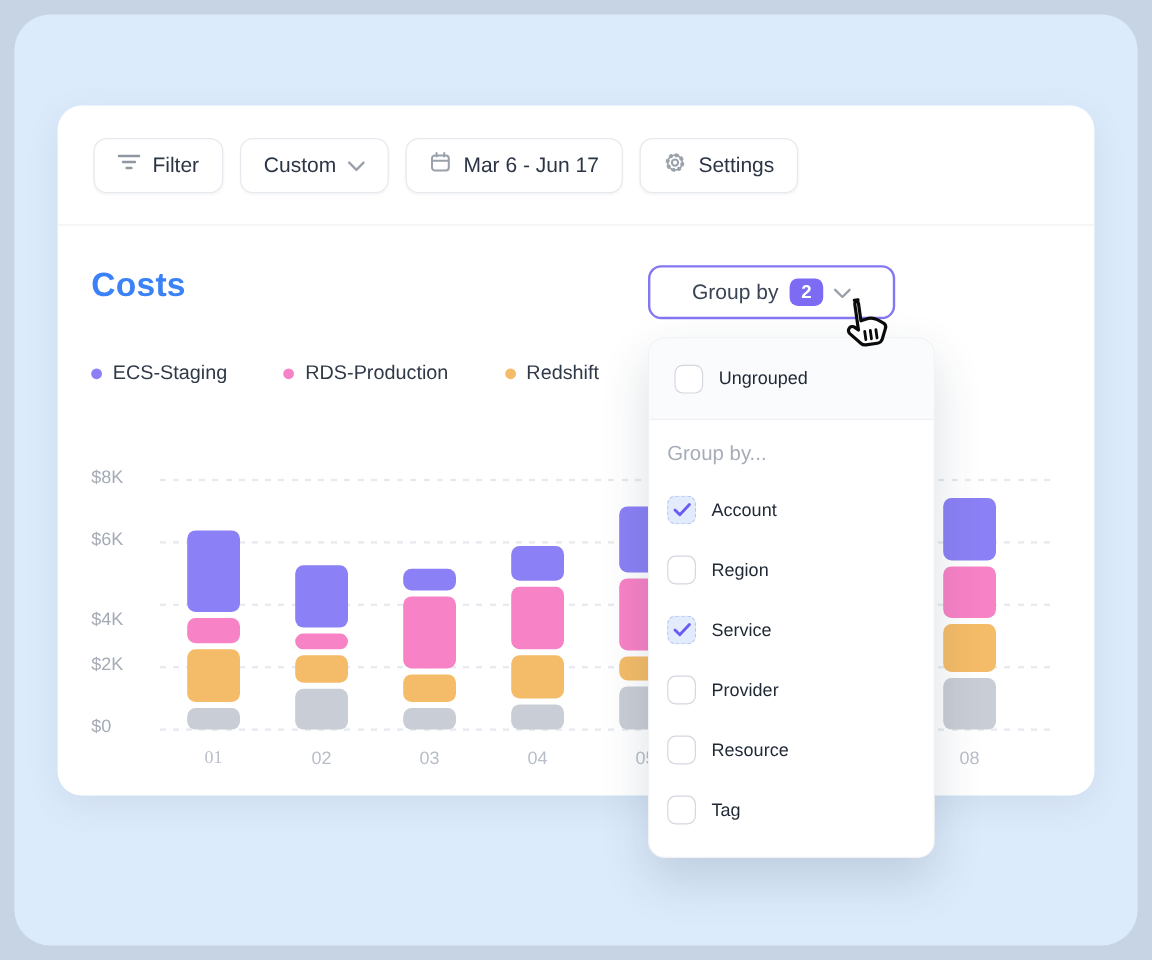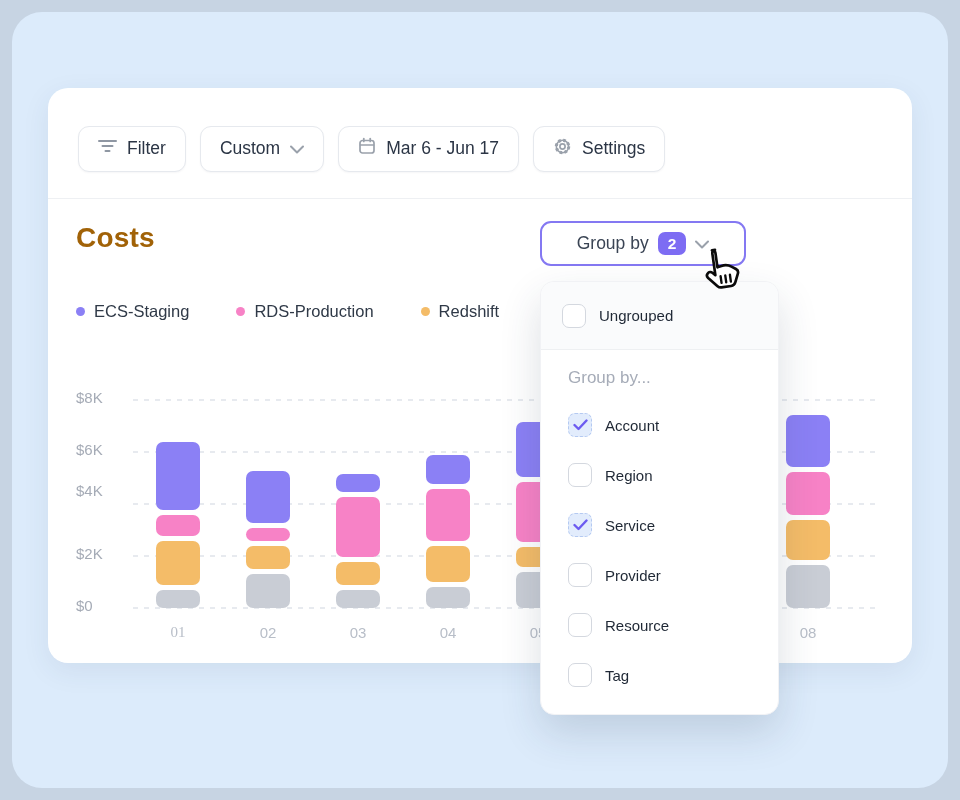--- a/index.html
+++ b/index.html
@@ -10,31 +10,31 @@
               background:#dcebfb; border-radius:30px; }
 
   
   .card { position:absolute; left:48px; top:88px; width:864px; height:575px;
           background:#ffffff; border-radius:20px;
           box-shadow:0 8px 28px rgba(45,65,95,.08); }
 
   
   .toolbar { position:absolute; left:0; top:0; width:100%; height:100px;
              display:flex; align-items:center; gap:14px; padding:0 30px;
-             border-bottom:1px solid #eef0f3;margin-top:11px; }
+             border-bottom:1px solid #eef0f3; }
   .btn { display:inline-flex; align-items:center; gap:10px; height:46px;
          padding:0 19px; background:#fff; border:1px solid #e6e9ee;
          border-radius:11px; font-size:17.5px; color:#2b3545; font-weight:500;
          box-shadow:0 1px 2px rgba(20,30,50,.04); cursor:pointer; white-space:nowrap; }
   .btn svg { flex:none; }
   .icon-gray { color:#8f97a3; }
 
   
   .page-title { position:absolute; left:28px; top:134px; font-size:28px;
-                font-weight:700; color:#a16207; letter-spacing:.2px; }
+                font-weight:700; color:#3b82f6; letter-spacing:.2px; }
   .groupby-btn { position:absolute; left:492px; top:133px; width:206px; height:45px;
                  display:flex; align-items:center; justify-content:center; gap:9px;
                  background:#fff; border:2px solid #8478f2; border-radius:11px;
                  font-size:17.5px; color:#3a4454; cursor:pointer; }
   .badge { display:inline-block; background:#7d6cf3; color:#fff; font-size:15.5px;
            font-weight:600; border-radius:7px; padding:4px 10px; line-height:1; }
   .weekly-btn { position:absolute; left:698px; top:133px; width:137px; height:45px;
                 display:flex; align-items:center; justify-content:center; gap:11px;
                 background:#fff; border:1px solid #e9ecf0; border-radius:11px;
                 font-size:17.5px; color:#333c49; cursor:pointer;
@@ -57,21 +57,21 @@
   .seg { width:44px; border-radius:7px; }
   .xtick { position:absolute; width:60px; text-align:center; font-size:15px;
            color:#b8bec8; top:266px; }
 
   
   .dropdown { position:absolute; left:540px; top:281px; width:239px; z-index:50;
               background:#fff; border:1px solid #f1f2f5; border-radius:14px;
               box-shadow:0 18px 40px rgba(40,55,80,.16); overflow:hidden; }
   .dd-top { background:#fafbfc; border-bottom:1px solid #eef0f2; height:68px;
             display:flex; align-items:center; padding:0 21px; gap:13px; cursor:pointer; }
-  .dd-body { padding:16px 27px 14px; }
+  .dd-body { padding:16px 15px 14px; }
   .dd-section-label { font-size:17px; color:#a6acb8; margin:2px 0 12px; }
   .dd-item { height:50px; display:flex; align-items:center; gap:13px; cursor:pointer; }
   .checkbox { width:24px; height:24px; border-radius:7px; border:1.5px solid #d4d8df;
               background:#fff; flex:none; display:flex; align-items:center; justify-content:center; }
   .checkbox.checked { background:#e2ecfc; border:1.5px dashed #b4c9f1; }
   .dd-label { font-size:15px; color:#1f2835; }
 
   
   .cursor { position:absolute; left:699px; top:246px; z-index:60; pointer-events:none; }
 </style>
@@ -157,21 +157,21 @@
           <span class="legend-label">Redshift</span>
         </div>
       </div>
 
     <div class="chart" id="chart">
         <div class="gridline" style="top: 249px;"></div>
         <div class="ytick" style="top: 249px;">$0</div>
         <div class="gridline" style="top: 197px;"></div>
         <div class="ytick" style="top: 197px;">$2K</div>
         <div class="gridline" style="top: 145px;"></div>
-        <div class="ytick" style="top: 134px;">$4K</div>
+        <div class="ytick" style="top: 160px;">$4K</div>
         <div class="gridline" style="top: 93px;"></div>
         <div class="ytick" style="top: 93px;">$6K</div>
         <div class="gridline" style="top: 41px;"></div>
         <div class="ytick" style="top: 41px;">$8K</div>
         <div class="bar" style="left: 108px; bottom: 50px;">
           <div class="seg" style="height: 68px; background: rgb(139, 128, 245);"></div>
           <div class="seg" style="height: 21px; background: rgb(247, 130, 198);"></div>
           <div class="seg" style="height: 44px; background: rgb(244, 188, 104);"></div>
           <div class="seg" style="height: 18px; background: rgb(201, 205, 213);"></div>
         </div>

